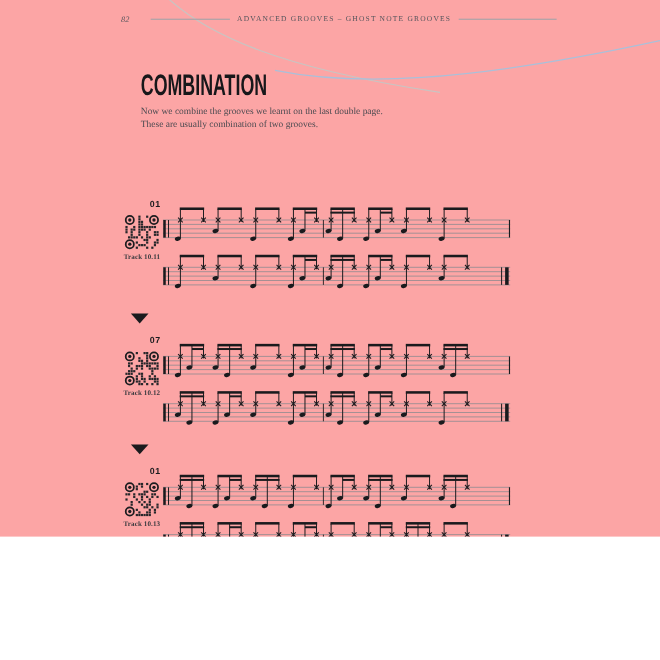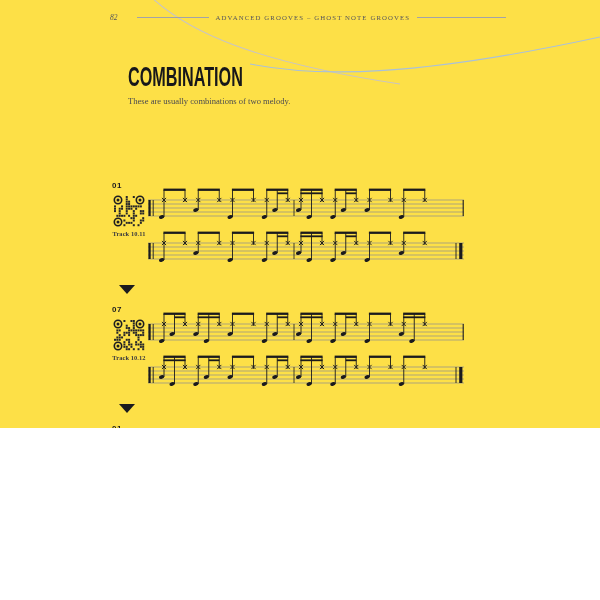--- a/index.html
+++ b/index.html
@@ -1,34 +1,34 @@
 <!DOCTYPE html>
 <html><head>
 <meta charset="utf-8">
 <style>
   html,body{margin:0;padding:0;background:#ffffff;}
-  .page{position:relative;width:600px;height:428px;background:#fde047;overflow:hidden;
+  .page{position:relative;width:600px;height:488px;background:#fca5a5;overflow:hidden;
         font-family:"Liberation Serif", serif;color:#45454b;}
   .curves{position:absolute;left:0;top:0;width:600px;height:110px;}
   
   .header{position:absolute;left:110px;top:13px;width:396px;display:flex;align-items:center;gap:7px;}
   .page-number{font-style:italic;font-size:7.5px;color:#55555c;flex:0 0 auto;margin-right:12px;}
   .rule{height:0;border-top:0.8px solid #a3a3a8;}
   .rule.r1{flex:0 0 72px;}
   .rule.r2{flex:1 1 auto;}
   .header-title{font-size:6.8px;letter-spacing:1.1px;color:#55555c;white-space:nowrap;flex:0 0 auto;}
   
   .title{position:absolute;left:128px;top:64px;margin:0;font-family:"Liberation Sans",sans-serif;
          font-weight:bold;font-size:27px;line-height:27px;color:#17171a;letter-spacing:0px;
          transform:scaleX(0.60);transform-origin:left top;white-space:nowrap;}
   .intro{position:absolute;left:128px;top:96px;font-size:8.6px;line-height:10.5px;color:#4a4a50;}
   .intro .p2{margin-top:3px;}
   
   .exercise{position:absolute;left:0;width:600px;height:120px;}
-  .exnum{position:absolute;left:112px;top:2px;width:34px;text-align:left;
+  .exnum{position:absolute;left:112px;top:2px;width:34px;text-align:right;
          font-family:"Liberation Sans",sans-serif;font-weight:bold;font-size:8px;
          letter-spacing:0.5px;color:#1b1b1e;}
   .qr{position:absolute;left:112px;top:15px;width:34px;height:34px;}
   .track{position:absolute;left:106px;top:51px;width:46px;text-align:center;
          font-weight:bold;font-size:6.4px;color:#3a3a3f;letter-spacing:0.1px;}
   svg.staff{position:absolute;left:148px;width:316px;height:40px;}
   svg.staff.s1{top:5px;}
   svg.staff.s2{top:48px;}
   
   .arrow{position:absolute;left:119px;width:0;height:0;
@@ -48,21 +48,22 @@
   <div class="header">
     <span class="page-number">82</span>
     <span class="rule r1"></span>
     <span class="header-title">ADVANCED GROOVES – GHOST NOTE GROOVES</span>
     <span class="rule r2"></span>
   </div>
 
   <h1 class="title">COMBINATION</h1>
 
   <div class="intro">
-    <div>These are usually combinations of two melody.</div>
+    <div>Now we combine the grooves we learnt on the last double page.</div>
+    <div>These are usually combination of two grooves.</div>
   </div>
 
   <section class="exercise" style="top:179px">
     <div class="exnum">01</div>
     <svg class="qr" viewBox="0 0 34 34">
         <rect x="13.75" y="2" width="2" height="2" fill="#26262a"></rect>
         <rect x="20.8" y="2" width="2" height="2" fill="#26262a"></rect>
         <rect x="13.75" y="4.35" width="2" height="2" fill="#26262a"></rect>
         <rect x="13.75" y="6.7" width="2" height="2" fill="#26262a"></rect>
         <rect x="16.1" y="6.7" width="2" height="2" fill="#26262a"></rect>

